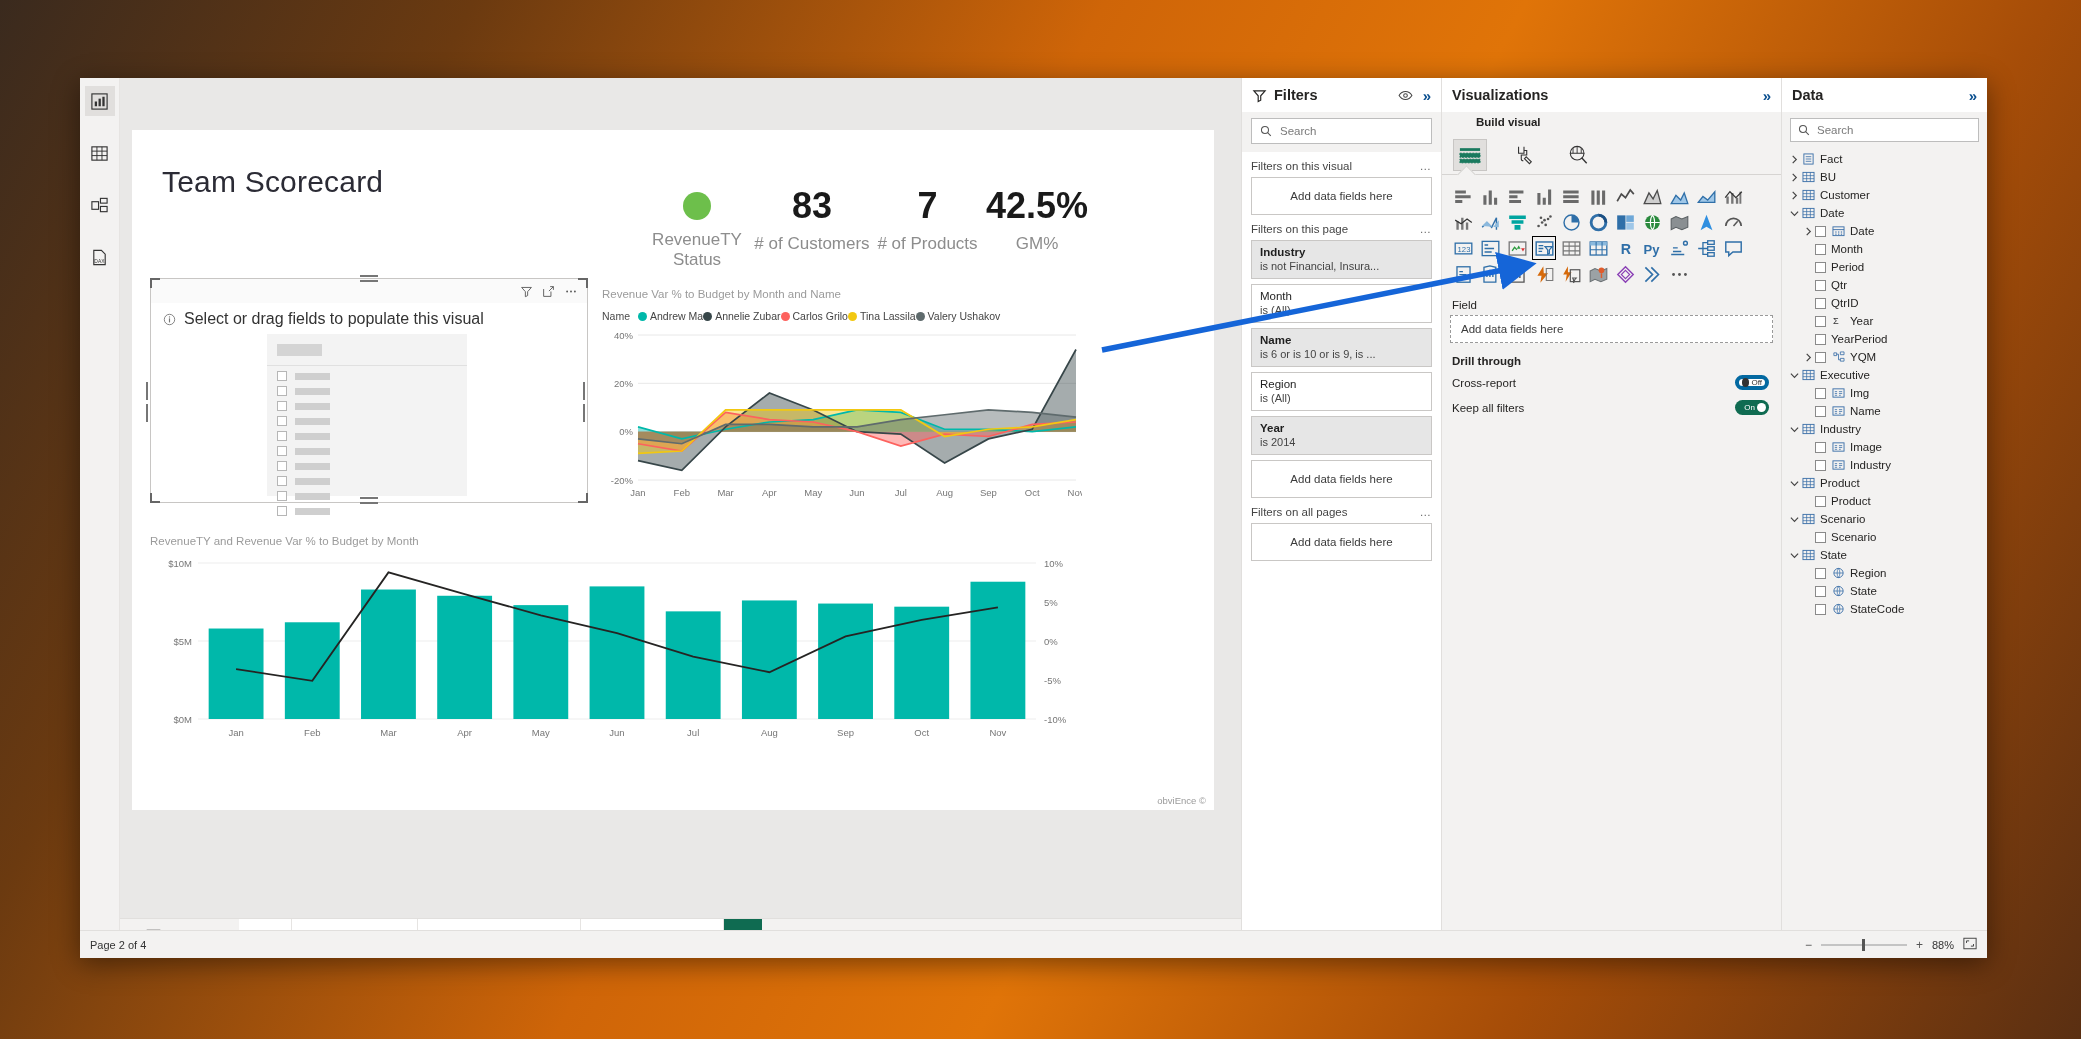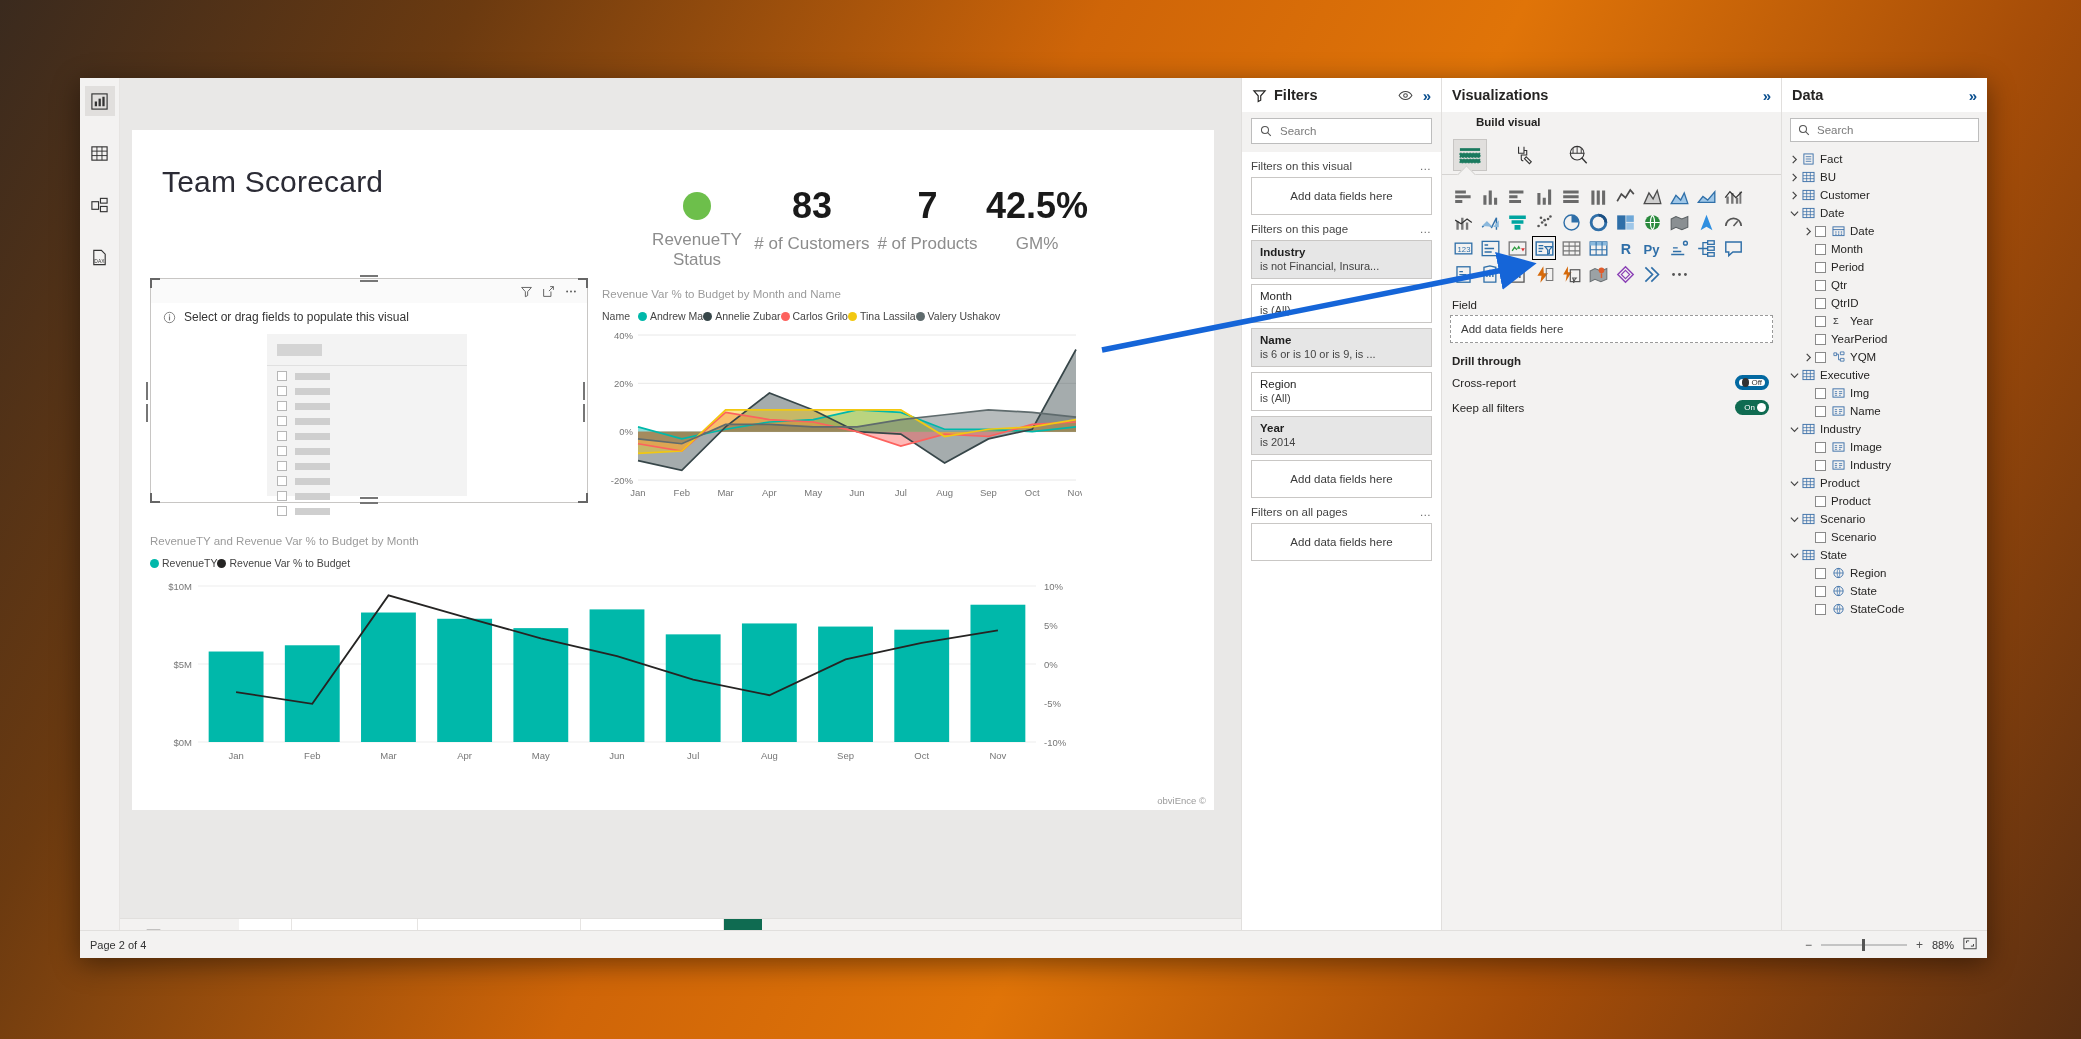--- a/index.html
+++ b/index.html
@@ -63,21 +63,21 @@
   .ph-handle { position:absolute; width:18px; height:9px; }
   .ph-handle i { display:block; height:2px; background:#767676; margin-bottom:3px; }
   .ph-handle.top { left:50%; margin-left:-9px; top:-4px; }
   .ph-handle.bot { left:50%; margin-left:-9px; bottom:-4px; }
   .ph-handle.left { left:-5px; top:50%; margin-top:-9px; width:9px; height:18px; }
   .ph-handle.left i { width:2px; height:100%; display:inline-block; margin:0 3px 0 0; }
   .ph-handle.right { right:-5px; top:50%; margin-top:-9px; width:9px; height:18px; }
   .ph-handle.right i { width:2px; height:100%; display:inline-block; margin:0 3px 0 0; }
   .ph-header { height:24px; background:#fafafa; display:flex; justify-content:flex-end; align-items:center; gap:9px; padding-right:9px; }
   .ph-header svg { cursor:pointer; }
-  .ph-msg { display:flex; align-items:center; gap:8px; padding:7px 0 0 12px; font-size:12px; color:#333; }
+  .ph-msg { display:flex; align-items:center; gap:8px; padding:7px 0 0 12px; font-size:16px; color:#333; }
   .ph-table { position:absolute; left:116px; top:55px; width:200px; bottom:6px; background:#f3f3f3; }
   .ph-table .hdrcell { width:45px; height:12px; background:#d4d4d4; margin:10px 0 0 10px; }
   .ph-table .hr { height:1px; background:#e0e0e0; margin-top:9px; }
   .ph-row { display:flex; align-items:center; gap:8px; padding:5px 0 0 10px; }
   .ph-cb { width:10px; height:10px; border:1.4px solid #b6b6b6; background:#fff; }
   .ph-bar { width:35px; height:7px; background:#cfcfcf; }
 
   
   .area-visual { position:absolute; left:470px; top:158px; width:480px; height:220px; }
   .vis-title { font-size:11.5px; color:#9b9b9b; }
@@ -396,29 +396,20 @@
               <text x="298.79999999999995" y="169" text-anchor="middle" class="axis-lbl">Jul</text>
               <text x="342.59999999999997" y="169" text-anchor="middle" class="axis-lbl">Aug</text>
               <text x="386.4" y="169" text-anchor="middle" class="axis-lbl">Sep</text>
               <text x="430.2" y="169" text-anchor="middle" class="axis-lbl">Oct</text>
               <text x="474" y="169" text-anchor="middle" class="axis-lbl">Nov</text>
             </svg>
         </div>
 
         <div class="combo-visual">
           <div class="vis-title">RevenueTY and Revenue Var % to Budget by Month</div>
-          <div class="legend-row">
-              <span id="combo-legend"><span class="legend-item">
-                  <span class="legend-dot" style="background: rgb(0, 184, 170);"></span>
-                  <span>RevenueTY</span>
-                </span><span class="legend-item">
-                  <span class="legend-dot" style="background: rgb(37, 36, 35);"></span>
-                  <span>Revenue Var % to Budget</span>
-                </span></span>
-            </div>
           <svg id="combo-svg" width="938" height="190" style="margin-top:6px">
               <line x1="48" y1="10" x2="886" y2="10" stroke="#ededed" stroke-width="1"></line>
               <text x="42" y="13.5" text-anchor="end" class="axis-lbl">$10M</text>
               <line x1="48" y1="88" x2="886" y2="88" stroke="#ededed" stroke-width="1"></line>
               <text x="42" y="91.5" text-anchor="end" class="axis-lbl">$5M</text>
               <line x1="48" y1="166" x2="886" y2="166" stroke="#ededed" stroke-width="1"></line>
               <text x="42" y="169.5" text-anchor="end" class="axis-lbl">$0M</text>
               <text x="894" y="13.5" text-anchor="start" class="axis-lbl">10%</text>
               <text x="894" y="52.5" text-anchor="start" class="axis-lbl">5%</text>
               <text x="894" y="91.5" text-anchor="start" class="axis-lbl">0%</text>

